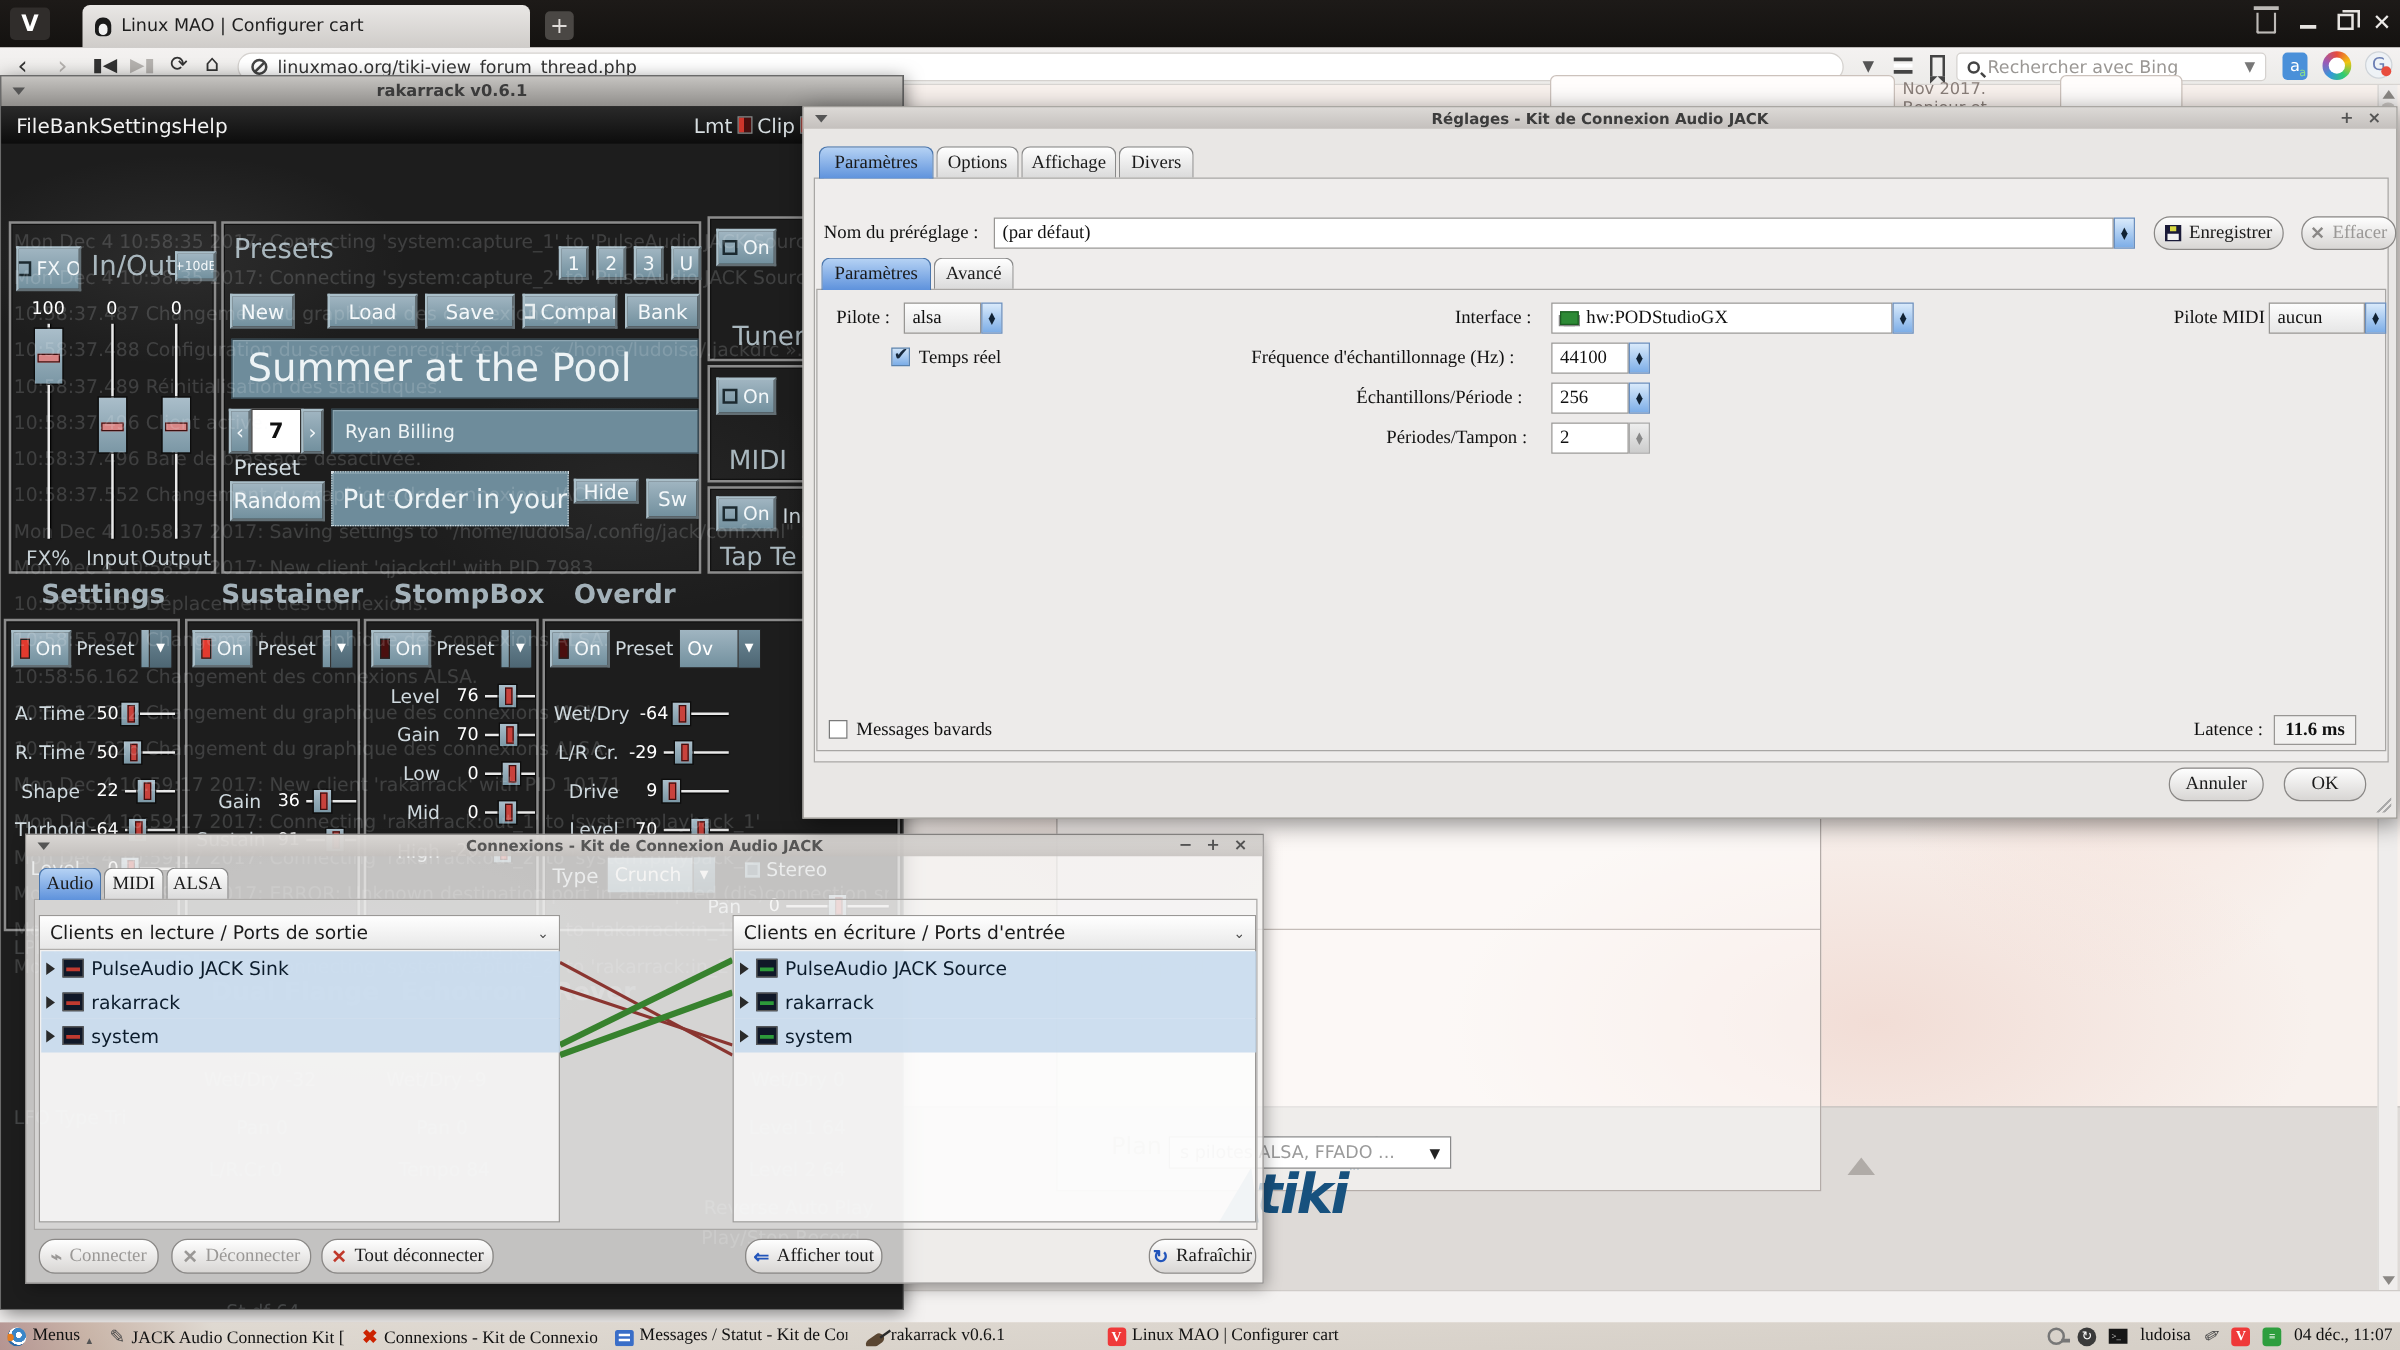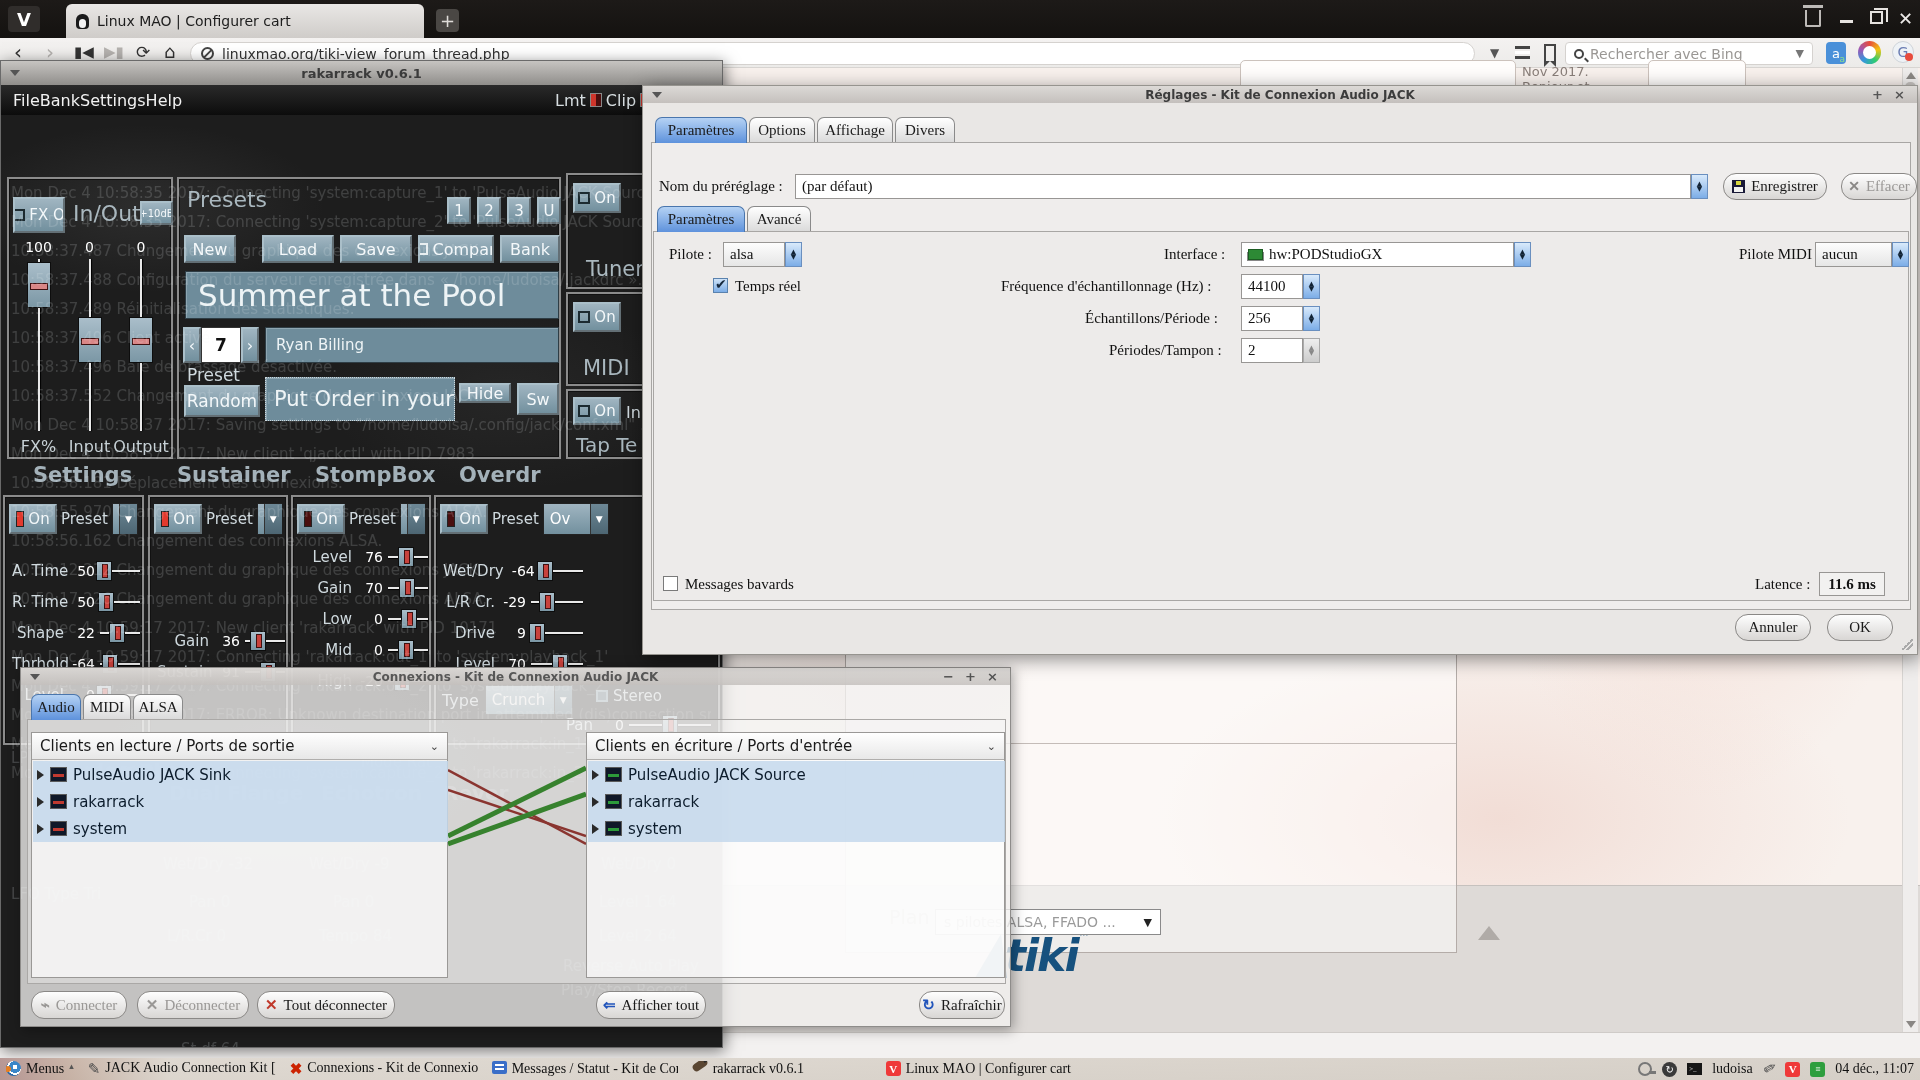--- a/index.html
+++ b/index.html
@@ -176,21 +176,21 @@
 
   
   .dlg{left:642px;top:85px;width:1276px;height:570px;background:#e9e7e5;border:1px solid #96948f;
     box-shadow:3px 4px 18px rgba(0,0,0,.45)}
 
   
   .taskbar{left:0;top:1058px;width:1920px;height:22px;
     background:linear-gradient(90deg,rgba(176,140,138,.85) 0,rgba(196,172,158,.8) 70px,rgba(222,216,208,.85) 170px,rgba(214,208,200,.88) 100%),
       linear-gradient(#e4ded8,#cec8c0);
     display:flex;align-items:center;gap:14px;padding:0 6px;font-family:"Liberation Serif",serif;font-size:14px;color:#111}
-  .titem{display:flex;align-items:flex-start;gap:5px;white-space:nowrap;overflow:hidden}
+  .titem{display:flex;align-items:flex-end;gap:5px;white-space:nowrap;overflow:hidden}
   .menusico{width:15px;height:15px;border-radius:50%;background:radial-gradient(circle at 60% 40%,#fff 18%,#3a86c8 20% 45%,#fff 47% 60%,#2a6aa8 62%);flex:none;position:relative}
   .menusico::after{content:'';position:absolute;left:-1px;top:5px;width:6px;height:6px;border-radius:50%;background:#e67e22}
   .penico{color:#4a4a4a;font-size:15px}
   .redx{color:#cc2200;font-weight:bold;font-size:15px}
   .msgico{width:15px;height:13px;background:#3a6ec8;border-radius:2px;position:relative;flex:none}
   .msgico::after{content:'';position:absolute;left:3px;top:3px;width:9px;height:2px;background:#fff;box-shadow:0 4px 0 #fff}
   .gtrico{width:16px;height:8px;background:#5a4632;border-radius:4px;transform:rotate(-35deg);position:relative;flex:none}
   .gtrico::after{content:'';position:absolute;right:-7px;top:3px;width:10px;height:2px;background:#2a2a2a}
   .vivico{width:15px;height:15px;background:#ef3939;border-radius:3px;color:#fff;font-weight:bold;font-size:11px;
     display:flex;align-items:center;justify-content:center;flex:none}

